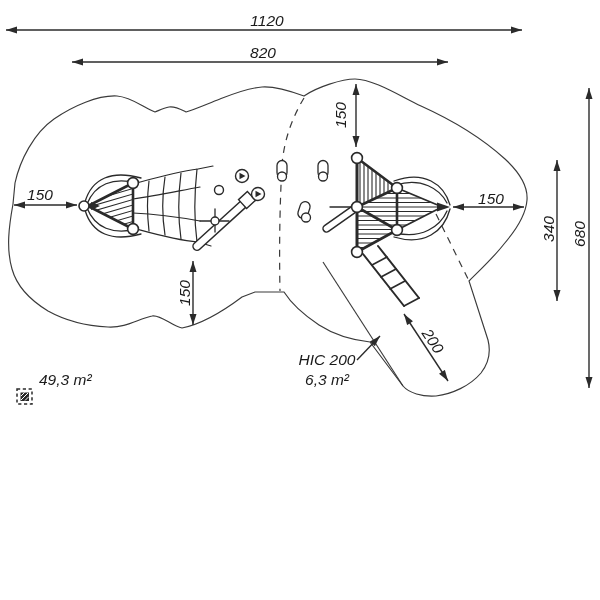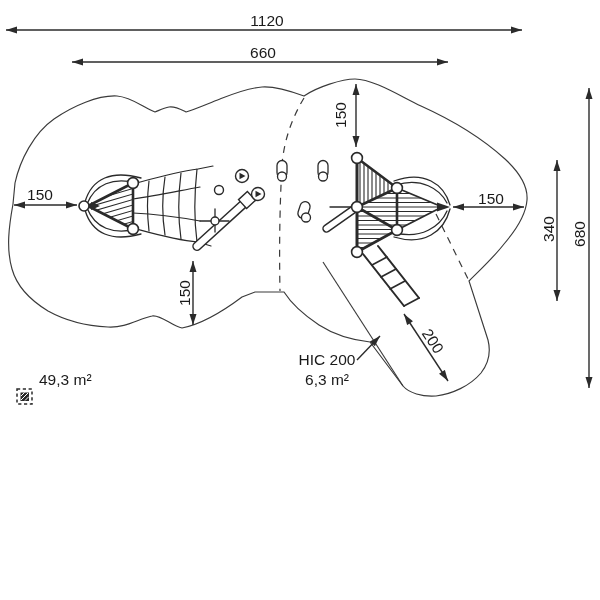--- a/index.html
+++ b/index.html
@@ -1,18 +1,18 @@
 <!DOCTYPE html>
 <html><head>
 <meta charset="utf-8">
 <style>
   html,body{margin:0;padding:0;background:#fff;}
   .canvas{
     position:relative;width:600px;height:528px;background:#fff;overflow:hidden;
-    font-family:"Liberation Sans", sans-serif;color:#1a1a1a;
+    font-family:"Liberation Sans", sans-serif;color:#1a1a1a;font-style:italic;
   }
   .canvas svg{position:absolute;left:0;top:0;}
   .lbl{
     position:absolute;white-space:nowrap;font-size:15.5px;font-weight:400;
     color:#1a1a1a;transform:translate(-50%,-50%);line-height:19px;text-align:center;
   }
   .lbl.rot90{transform:translate(-50%,-50%) rotate(-90deg);}
   .lbl.rot57{transform:translate(-50%,-50%) rotate(57deg);}
   .lbl.left-anchor{transform:translate(0,-50%);text-align:left;}
   .two-line div{line-height:20px;}
@@ -246,21 +246,21 @@
   <g>
     <rect x="17" y="389" width="15" height="15" fill="none" stroke="#2b2b2b" stroke-width="1.5" stroke-dasharray="3.2 2.6"></rect>
     <rect x="20.5" y="392.5" width="8.5" height="8.5" fill="#2a2a2a" stroke="none"></rect>
     <line x1="21" y1="400" x2="28" y2="393" stroke="#fff" stroke-width="1"></line>
     <line x1="21" y1="396" x2="24.5" y2="392.5" stroke="#fff" stroke-width="1"></line>
     <line x1="25" y1="400.5" x2="28.8" y2="396.7" stroke="#fff" stroke-width="1"></line>
   </g>
 </svg>
 
 <div class="lbl" style="left:267px;top:20px">1120</div>
-<div class="lbl" style="left:263px;top:52px">660</div>
+<div class="lbl" style="left:263px;top:52px">820</div>
 <div class="lbl" style="left:40px;top:194px">150</div>
 <div class="lbl" style="left:491px;top:198px">150</div>
 <div class="lbl rot90" style="left:340px;top:115px">150</div>
 <div class="lbl rot90" style="left:184px;top:293px">150</div>
 <div class="lbl rot90" style="left:548px;top:229px">340</div>
 <div class="lbl rot90" style="left:579px;top:234px">680</div>
 <div class="lbl rot57" style="left:433px;top:341px">200</div>
 
 <div class="lbl two-line" style="left:327px;top:370px">
   <div>HIC 200</div>

